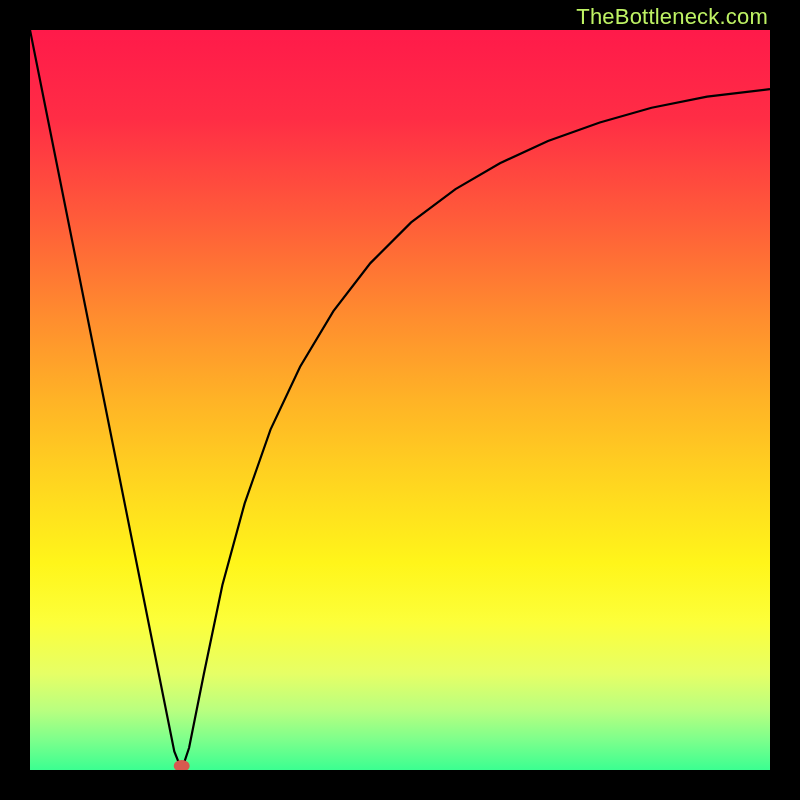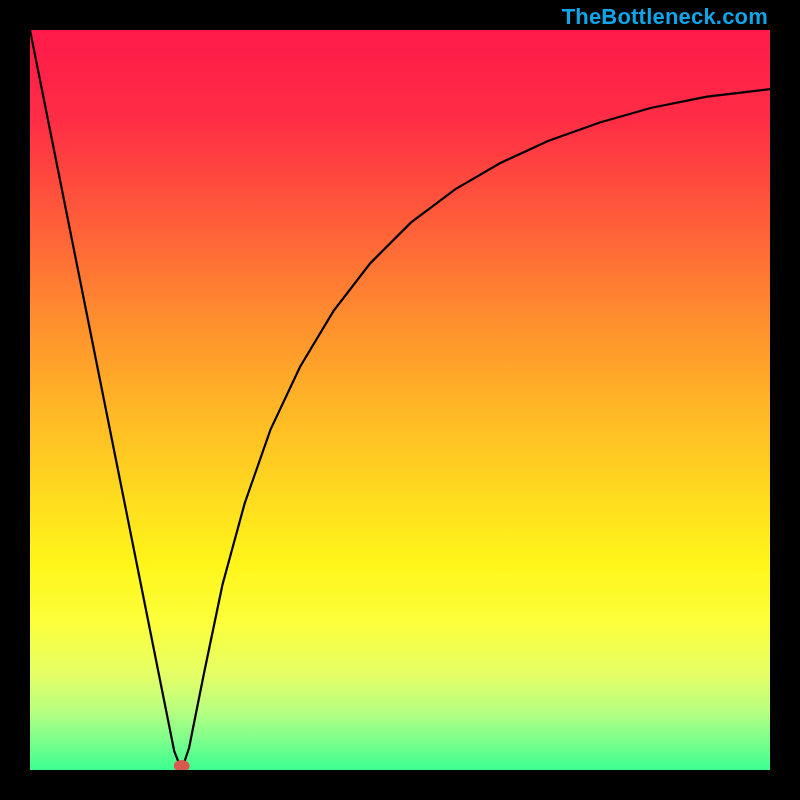--- a/index.html
+++ b/index.html
@@ -24,23 +24,23 @@
     position: absolute;
     left: 0;
     top: 0;
     width: 740px;
     height: 740px;
   }
   .watermark {
     position: absolute;
     top: 4px;
     right: 32px;
-    color: #0ea5e9;
+    color: #bef264;
     font-size: 22px;
-    font-weight: 700;
+    font-weight: 400;
     letter-spacing: 0.2px;
   }
   svg { display: block; }
 </style>
 </head>
 <body>
 
 <div class="frame">
   <svg class="plot-area" width="740" height="740" viewBox="0 0 740 740">
     <defs>

